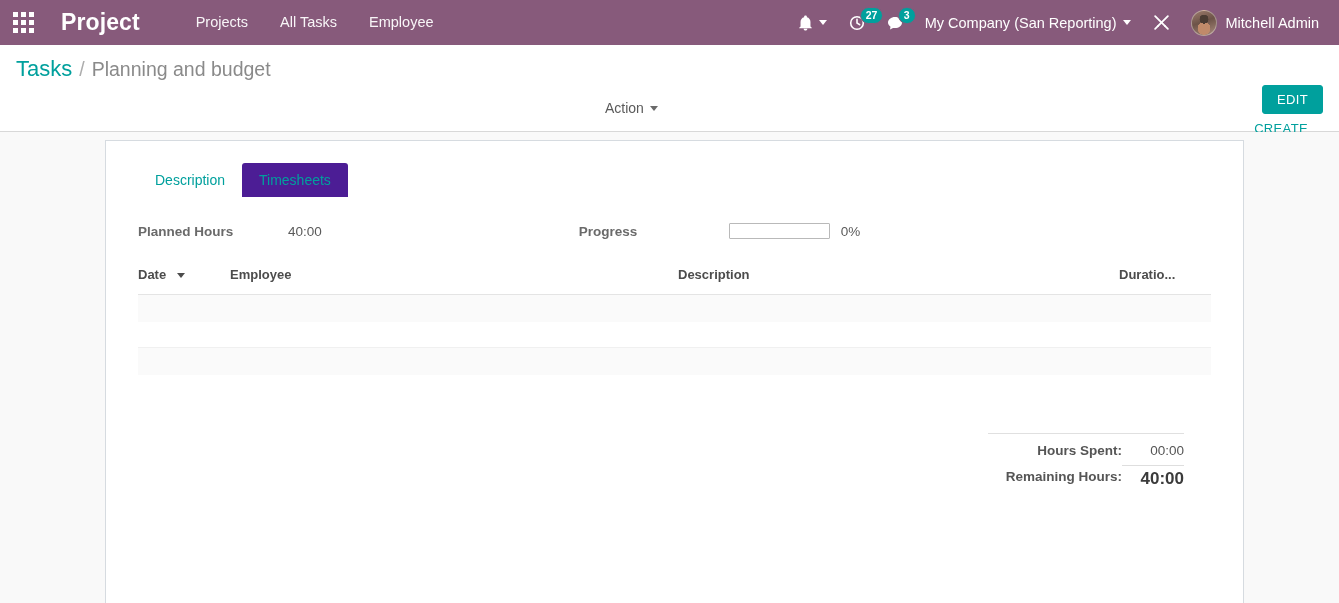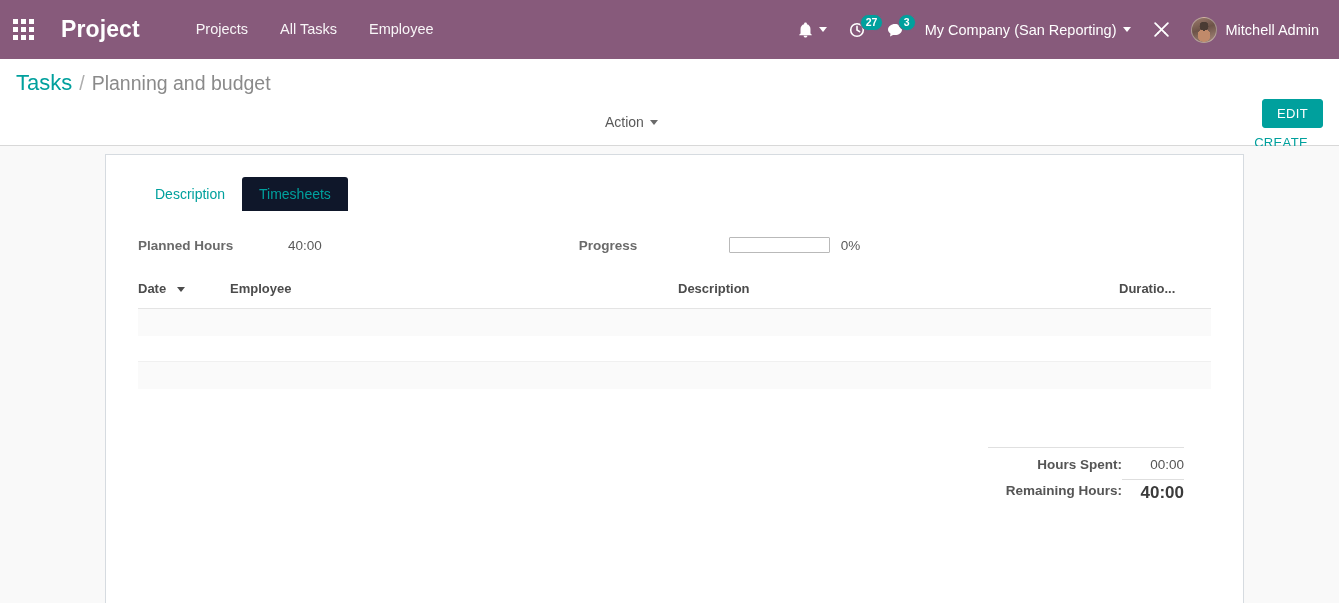--- a/index.html
+++ b/index.html
@@ -6,21 +6,21 @@
   html, body {
     width: 1339px; height: 603px;
     font-family: "Liberation Sans", sans-serif;
     background: #f9f9f9;
     overflow: hidden;
     -webkit-font-smoothing: antialiased;
   }
 
   
   .navbar {
-    height: 59px;
+    height: 45px;
     background: #875A7B;
     display: flex;
     align-items: center;
     color: #ffffff;
     position: relative;
     z-index: 20;
   }
   .apps-btn {
     width: 46px; height: 45px;
     display: flex; align-items: center; justify-content: center;
@@ -130,21 +130,21 @@
     border: 1px solid #d6dbe0;
     border-bottom: 2px solid #d0d5da;
   }
 
   .notebook { padding: 22px 32px 0 32px; }
   .nb-tabs { display: flex; gap: 0; border-bottom: 0; }
   .nb-tab {
     font-size: 14px; color: #00A09D;
     padding: 9px 17px; cursor: pointer; border-radius: 3px 3px 0 0;
   }
-  .nb-tab.active { background: #0f172a; color: #00A09D; }
+  .nb-tab.active { background: #4c1d95; color: #00A09D; }
 
   .fields-row { display: flex; padding: 26px 0 0 0; }
   .field-group { display: flex; align-items: center; }
   .field-label {
     font-size: 13.5px; font-weight: bold; color: #6a6a6a;
     white-space: nowrap;
   }
   .field-value { font-size: 13.5px; color: #5a5a5a; }
 
   .progress-shell {

